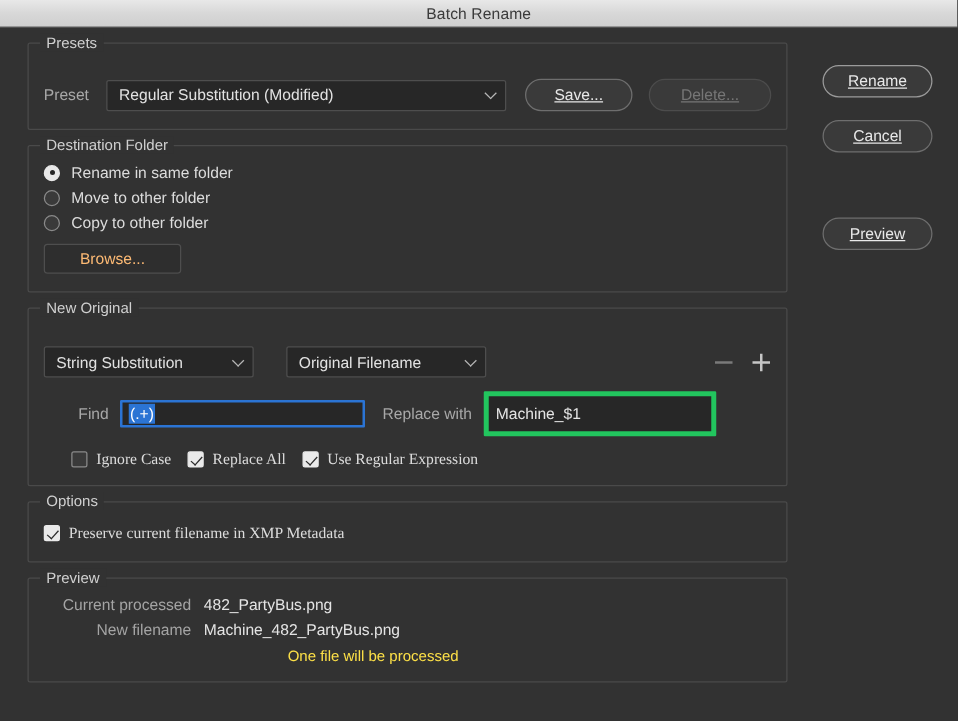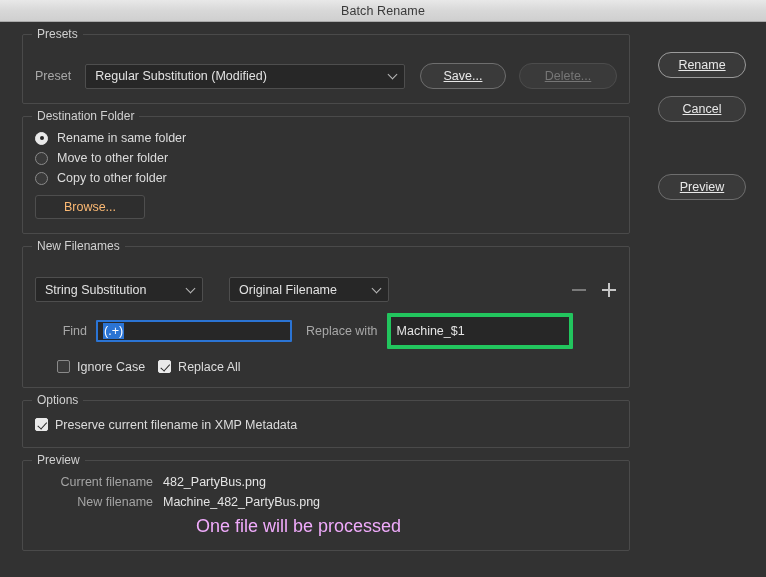--- a/index.html
+++ b/index.html
@@ -157,21 +157,21 @@
   }
   .radio.checked::after {
     content: ""; position: absolute;
     left: 3.5px; top: 3.5px;
     width: 4px; height: 4px; border-radius: 50%;
     background: #262626;
   }
   .radio-label { font-size: 12.5px; color: #dcdcdc; }
 
   
-  .cb-row { display: inline-flex; align-items: flex-start; cursor: default; }
+  .cb-row { display: inline-flex; align-items: center; cursor: default; font-family: Liberation Serif, serif; }
   .cbox {
     width: 13px; height: 13px;
     border: 1px solid #8a8a8a;
     border-radius: 2px;
     background: #3a3a3a;
     margin-right: 7px;
     flex: 0 0 auto;
     position: relative;
   }
   .cbox.checked { background: #eaeaea; border-color: #eaeaea; }
@@ -204,21 +204,21 @@
   }
 
   
   .prev-row { display: flex; align-items: baseline; margin-bottom: 6px; }
   .prev-key {
     width: 118px; text-align: right; margin-right: 10px;
     font-size: 12.5px; color: #a4a4a4;
   }
   .prev-val { font-size: 12.5px; color: #e4e4e4; }
   .prev-note {
-    text-align: center; font-size: 18px; color: #f0abfc;
+    text-align: center; font-size: 12px; color: #fde047;
     margin-top: 7px; padding-right: 55px;
   }
 </style>
 </head>
 <body>
 
 <div class="titlebar">
   <span class="titlebar-text">Batch Rename</span>
 </div>
 
@@ -258,21 +258,21 @@
         <span class="radio"></span>
         <span class="radio-label">Copy to other folder</span>
       </div>
 
       <div class="btn-rect">
         <span>Browse...</span>
       </div>
     </div>
 
     <div class="group" style="padding:14px 12px 13px 12px;">
-      <span class="group-title">New Filenames</span>
+      <span class="group-title">New Original</span>
 
       <div class="row" style="margin-top:16px;gap:16px;">
         <div class="combo" style="width:168px;">
           <span>String Substitution</span>
           <span class="chev"></span>
         </div>
         <div class="combo" style="width:160px;margin-left:10px;">
           <span>Original Filename</span>
           <span class="chev"></span>
         </div>
@@ -300,40 +300,44 @@
 
       <div class="row" style="margin-top:11px;padding-left:22px;">
         <span class="cb-row">
           <span class="cbox"></span>
           <span class="cb-label">Ignore Case</span>
         </span>
         <span class="cb-row" style="margin-left:13px;">
           <span class="cbox checked"></span>
           <span class="cb-label">Replace All</span>
         </span>
+        <span class="cb-row" style="margin-left:13px;">
+          <span class="cbox checked"></span>
+          <span class="cb-label">Use Regular Expression</span>
+        </span>
       </div>
     </div>
 
     <div class="group" style="padding:15px 12px 15px 12px;">
       <span class="group-title">Options</span>
 
       <div class="row" style="margin-top:2px;">
         <span class="cb-row">
           <span class="cbox checked"></span>
           <span class="cb-label">Preserve current filename in XMP Metadata</span>
         </span>
       </div>
 
     </div>
 
     <div class="group" style="padding:14px 12px 13px 12px;margin-bottom:0;">
       <span class="group-title">Preview</span>
 
       <div class="prev-row">
-        <span class="prev-key">Current filename</span>
+        <span class="prev-key">Current processed</span>
         <span class="prev-val">482_PartyBus.png</span>
       </div>
       <div class="prev-row">
         <span class="prev-key">New filename</span>
         <span class="prev-val">Machine_482_PartyBus.png</span>
       </div>
       <div class="prev-note">One file will be processed</div>
     </div>
 
   </div>

